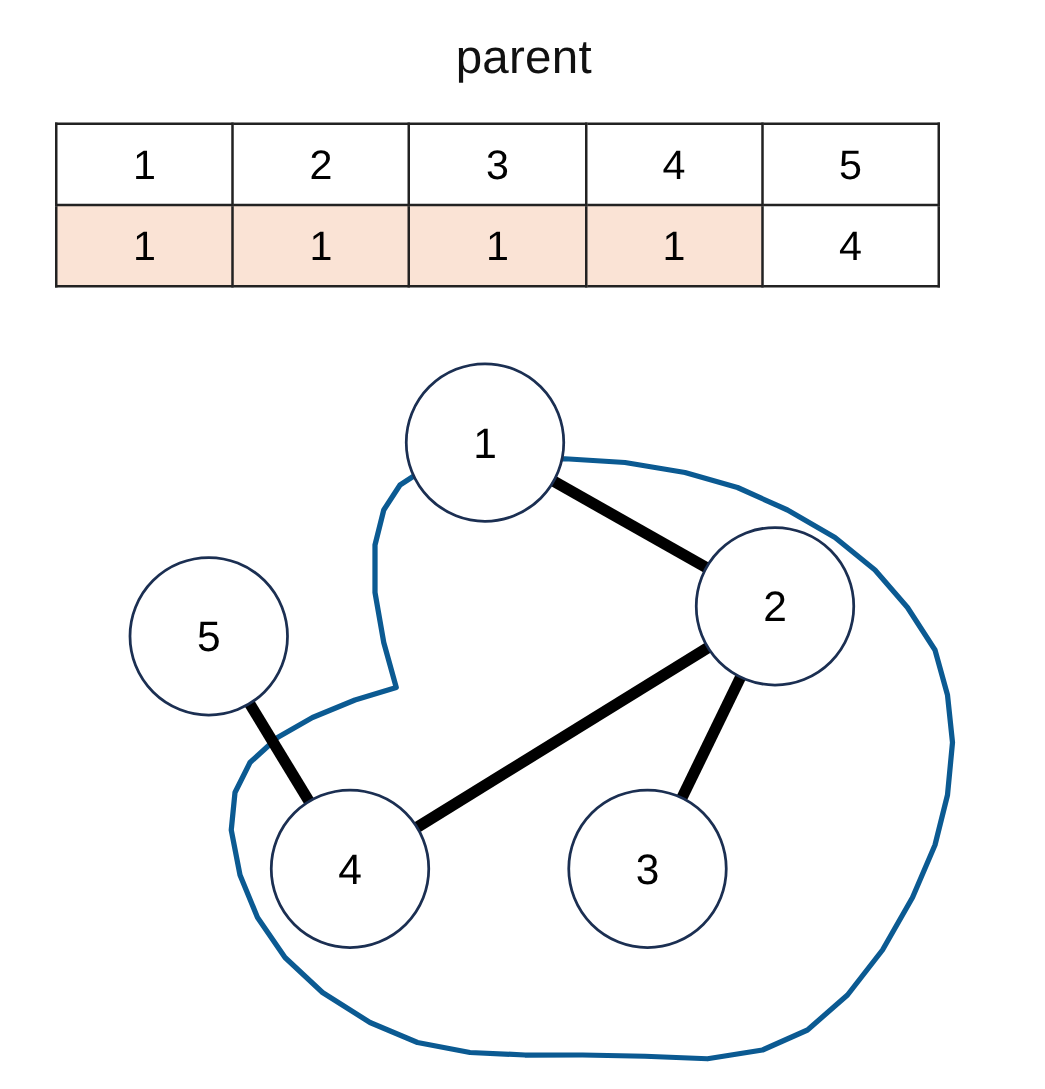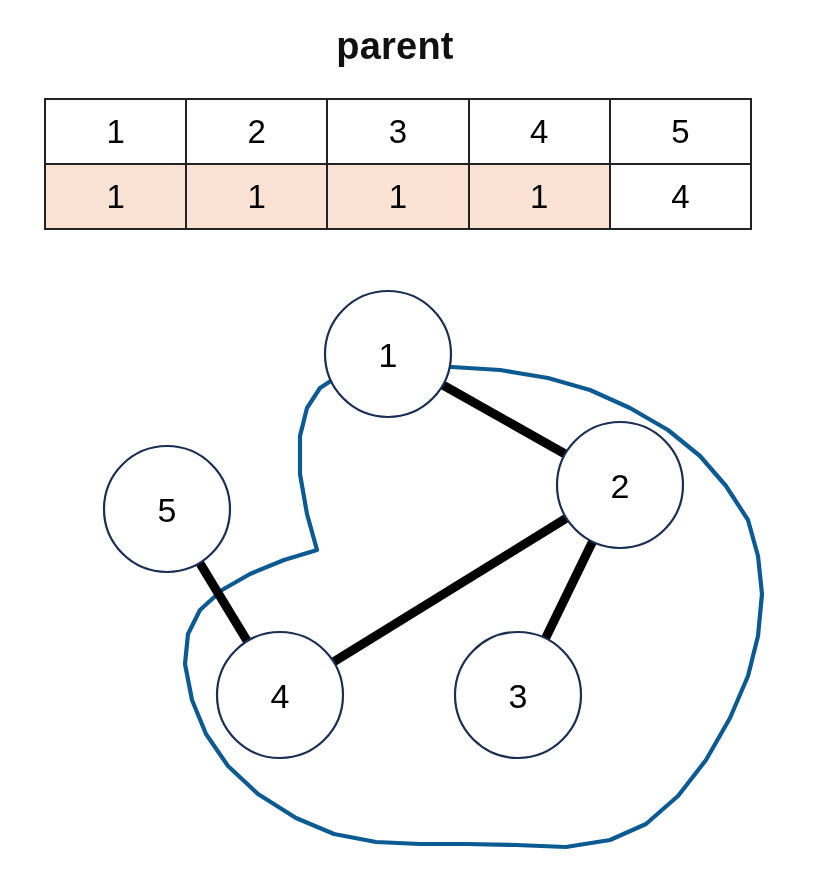--- a/index.html
+++ b/index.html
@@ -25,24 +25,25 @@
   }
 
   
   .title {
     position: absolute;
     left: 0;
     top: 24px;
     width: 790px;
     text-align: center;
     font-size: 38px;
-    font-weight: 700;
+    font-weight: 400;
     line-height: 44px;
     letter-spacing: 0.2px;
     color: #111111;
+    padding-left: 24px;
   }
 
   
   .parent-table {
     position: absolute;
     left: 44px;
     top: 98px;
     width: 708px;
     border-collapse: collapse;
     table-layout: fixed;

